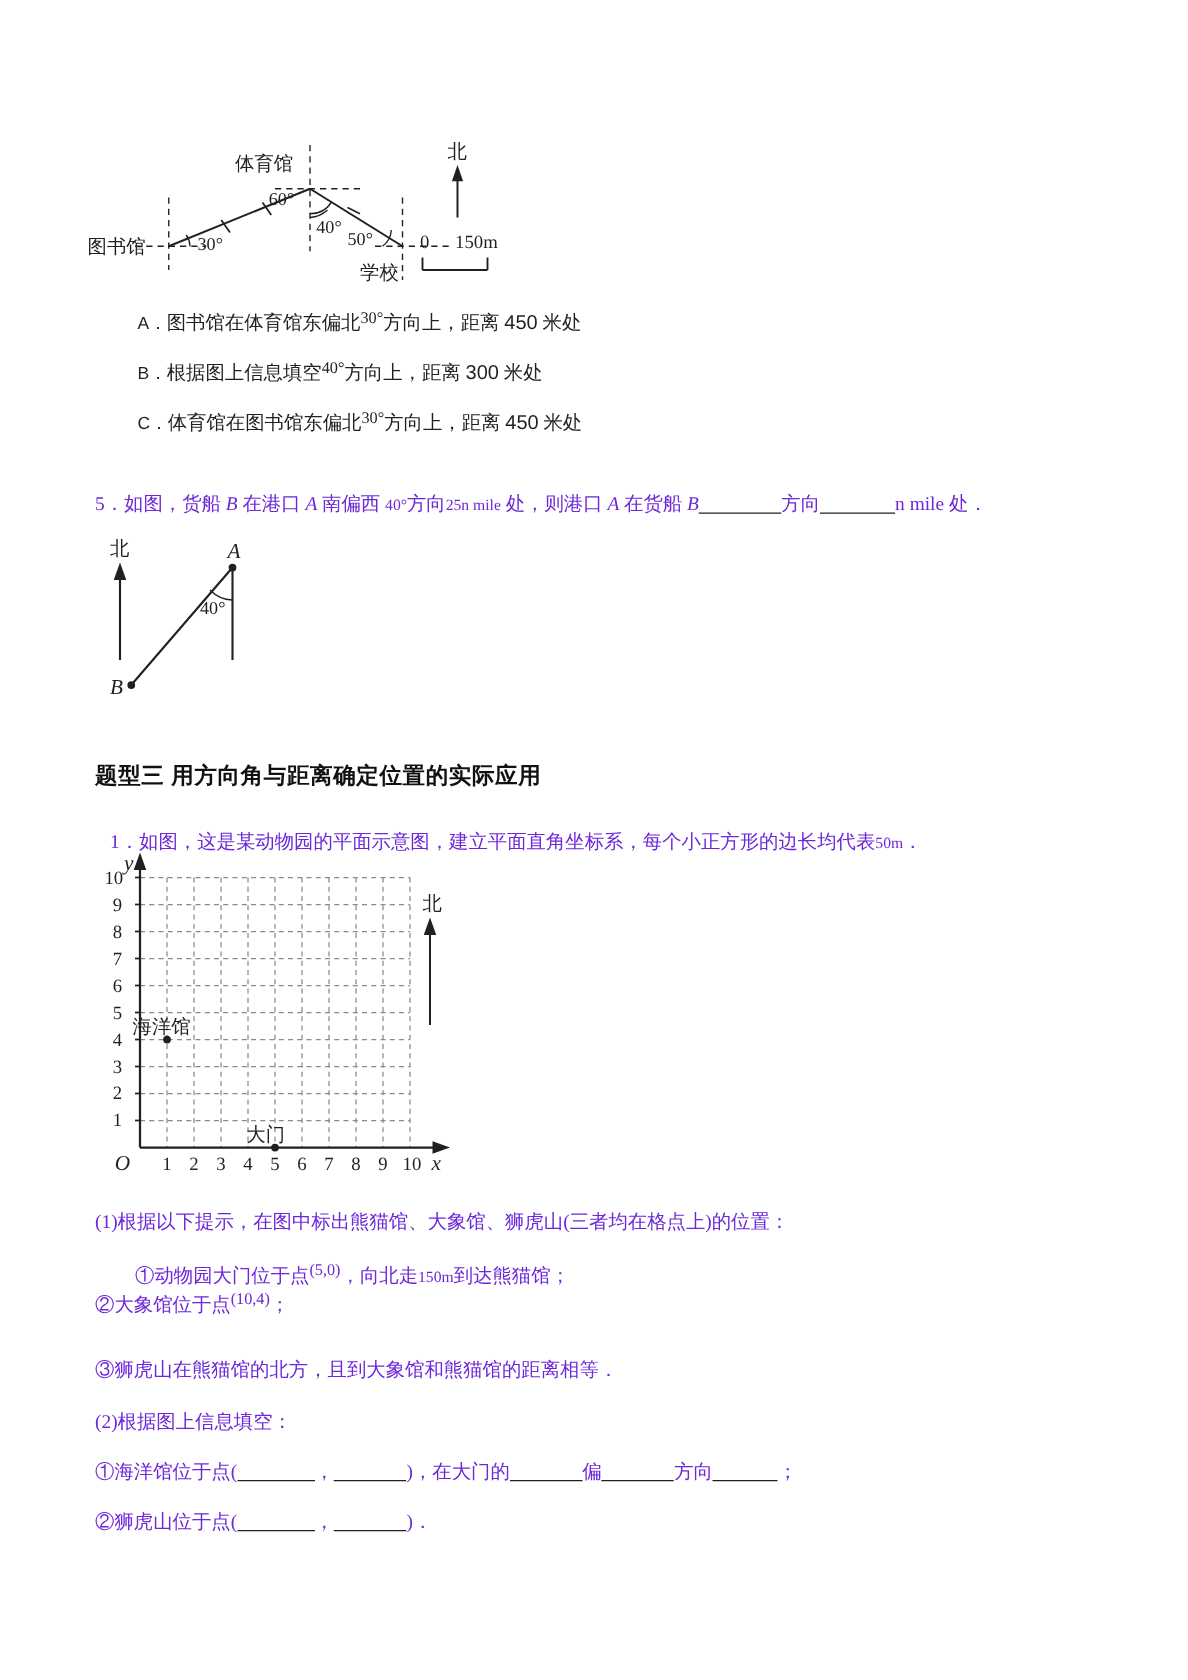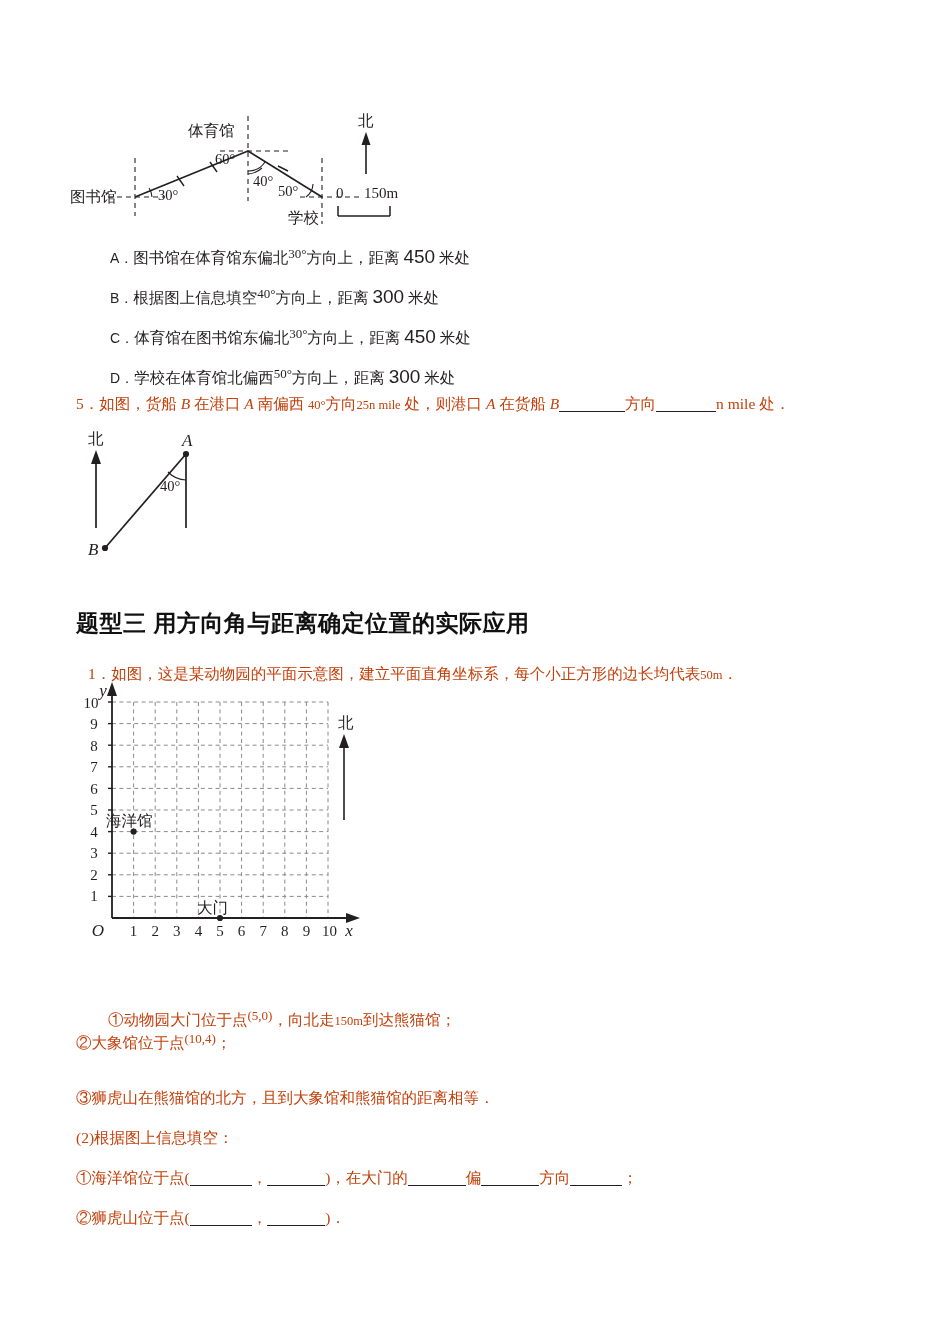--- a/index.html
+++ b/index.html
@@ -19,21 +19,21 @@
     position: relative;
     width: 950px;
     height: 1344px;
     padding: 0;
   }
 
   
   .qline {
     font-size: 15.5px;
     line-height: 1.5;
-    color: #c2410c;
+    color: #6d28d9;
     white-space: nowrap;
   }
   .opt {
     font-size: 15.5px;
     color: #231f20;
     white-space: nowrap;
   }
   .opt .lbl {
     font-family: "Liberation Sans", sans-serif;
     font-size: 14px;
@@ -45,33 +45,33 @@
   }
   .mathi {
     font-style: italic;
     font-family: "Liberation Serif", serif;
   }
   .smallm {
     font-size: 12.5px;
   }
   .num-sans {
     font-family: "Liberation Sans", sans-serif;
-    font-size: 19px;
+    font-size: 16px;
   }
   .blank {
     display: inline-block;
     border-bottom: 1.4px solid #231f20;
     vertical-align: -3px;
   }
 
   
   .section-head {
     font-family: "Liberation Sans", sans-serif;
     font-weight: bold;
-    font-size: 23px;
+    font-size: 18px;
     color: #111;
     letter-spacing: 0.5px;
   }
 
   
   .abs { position: absolute; }
 
   
   #fig1 { position: absolute; left: 70px; top: 96px; width: 430px; height: 135px; }
   #fig1 svg, #fig2 svg, #fig3 svg { display: block; overflow: visible; }
@@ -154,23 +154,20 @@
   </div>
 
   <div class="abs opt" style="left:110px; top:246px;">
     <span class="lbl">A．</span><span>图书馆在体育馆东偏北</span><span class="sup">30°</span><span>方向上，距离 </span><span class="num-sans">450</span><span> 米处</span>
   </div>
   <div class="abs opt" style="left:110px; top:286px;">
     <span class="lbl">B．</span><span>根据图上信息填空</span><span class="sup">40°</span><span>方向上，距离 </span><span class="num-sans">300</span><span> 米处</span>
   </div>
   <div class="abs opt" style="left:110px; top:326px;">
     <span class="lbl">C．</span><span>体育馆在图书馆东偏北</span><span class="sup">30°</span><span>方向上，距离 </span><span class="num-sans">450</span><span> 米处</span>
-  </div>
-  <div class="abs opt" style="left:110px; top:366px;">
-    <span class="lbl">D．</span><span>学校在体育馆北偏西</span><span class="sup">50°</span><span>方向上，距离 </span><span class="num-sans">300</span><span> 米处</span>
   </div>
 
   <div class="abs qline" style="left:76px; top:392px;">
     <span>5．</span><span>如图，货船 </span><span class="mathi">B</span><span> 在港口 </span><span class="mathi">A</span><span> 南偏西 </span><span class="smallm">40°</span><span>方向</span><span class="smallm">25n mile</span><span> 处，则港口 </span><span class="mathi">A</span><span> 在货船 </span><span class="mathi">B</span><span class="blank" style="width:66px"></span><span>方向</span><span class="blank" style="width:60px"></span><span>n mile 处．</span>
   </div>
 
   <div id="fig2" class="abs" style="left:72px; top:418px; width:260px; height:150px;">
     <svg width="260" height="150" viewBox="0 0 260 150">
 
       <text class="cnlabel" x="16" y="26">北</text>
@@ -275,30 +272,31 @@
       <text class="cnlabel" x="34" y="126">海洋馆</text>
       <circle cx="148.0" cy="218" r="3.1" fill="#231f20"></circle>
       <text class="cnlabel" x="125" y="213">大门</text>
 
       <text class="cnlabel" x="266" y="28">北</text>
       <line x1="272" y1="120" x2="272" y2="44" stroke="#231f20" stroke-width="1.6"></line>
       <polygon points="272,34 267,48 277,48" fill="#231f20"></polygon>
     </svg>
   </div>
 
+  <div class="abs qline" style="left:76px; top:966px;">(1)根据以下提示，在图中标出熊猫馆、大象馆、狮虎山(三者均在格点上)的位置：</div>
 
   <div class="abs qline" style="left:76px; top:1006px;margin-left:32px;">
     <span>①动物园大门位于点</span><span class="sup">(5,0)</span><span>，向北走</span><span class="smallm">150m</span><span>到达熊猫馆；</span>
   </div>
 
   <div class="abs qline" style="left:76px; top:1029px;">
     <span>②大象馆位于点</span><span class="sup">(10,4)</span><span>；</span>
   </div>
 
-  <div class="abs qline" style="left:76px; top:1086px;">
+  <div class="abs qline" style="left:76px; top:1086px;font-family:Liberation Mono, monospace;">
     <span>③狮虎山在熊猫馆的北方，且到大象馆和熊猫馆的距离相等．</span>
   </div>
 
   <div class="abs qline" style="left:76px; top:1126px;">(2)根据图上信息填空：</div>
 
   <div class="abs qline" style="left:76px; top:1166px;">
     <span>①海洋馆位于点(</span><span class="blank" style="width:62px"></span><span>，</span><span class="blank" style="width:58px"></span><span>)，在大门的</span><span class="blank" style="width:58px"></span><span>偏</span><span class="blank" style="width:58px"></span><span>方向</span><span class="blank" style="width:52px"></span><span>；</span>
   </div>
 
   <div class="abs qline" style="left:76px; top:1206px;">

